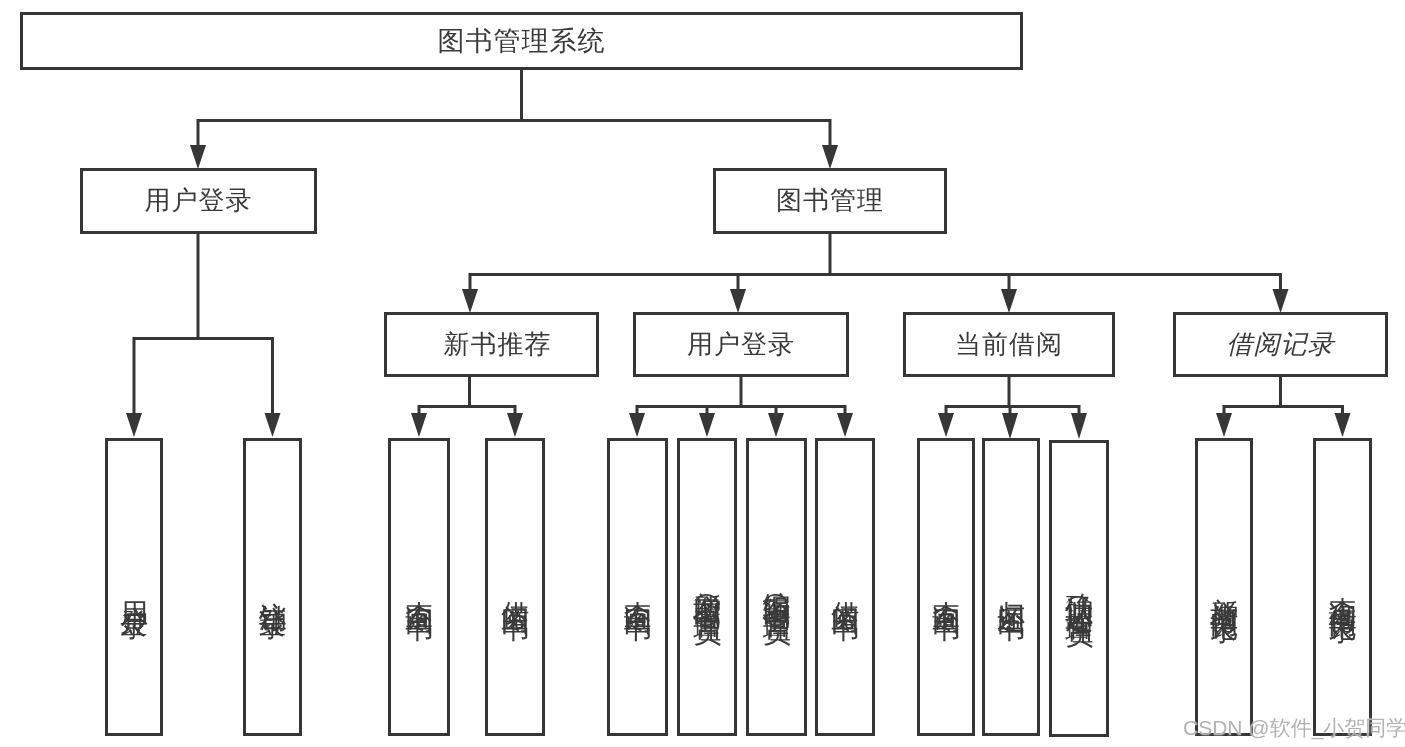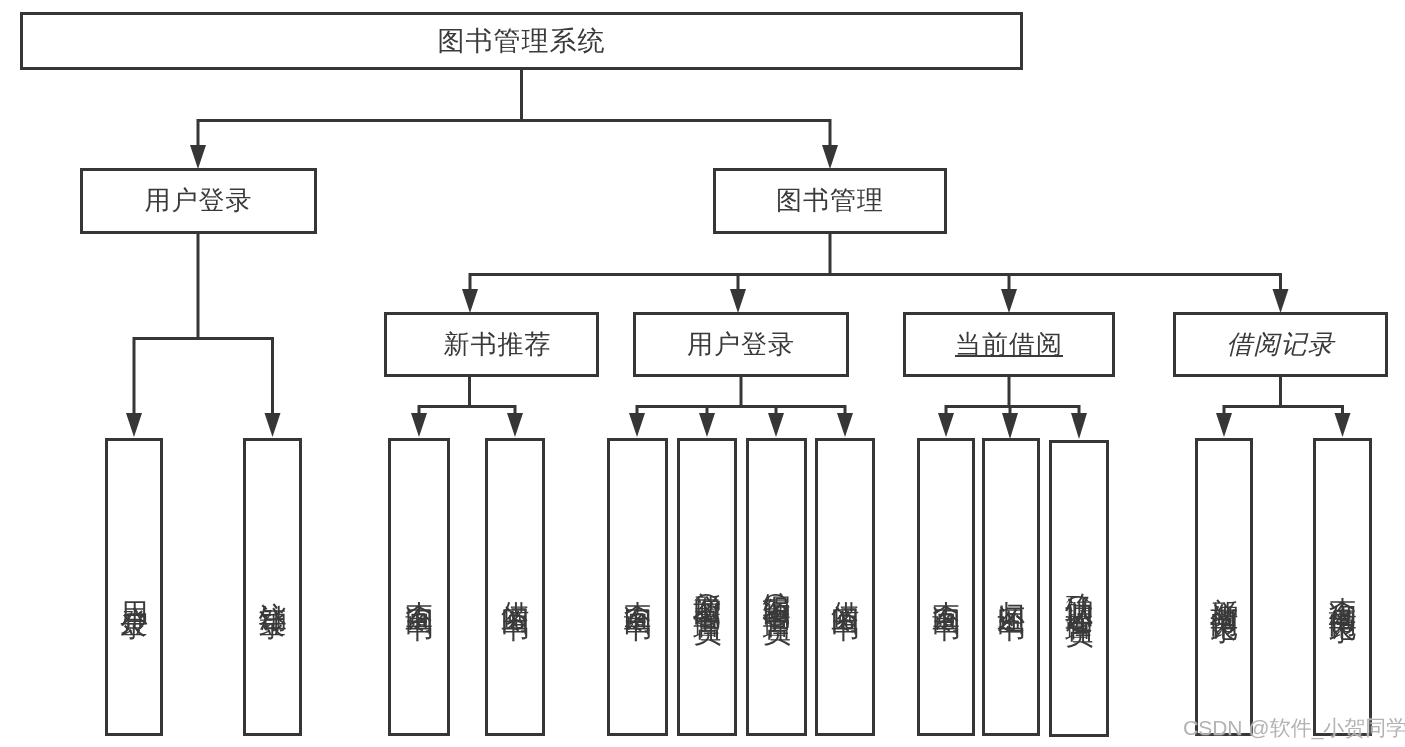--- a/index.html
+++ b/index.html
@@ -19,21 +19,21 @@
     color:#3a3a3a;
     display:flex;align-items:center;justify-content:center;
     line-height:1.2;
   }
   .hbox{font-size:26px;letter-spacing:1px;}
   #root-box{left:20px;top:12px;width:1003px;height:58px;font-size:27px;}
   #l2-a{left:80px;top:168px;width:237px;height:66px;}
   #l2-b{left:713px;top:168px;width:234px;height:66px;text-align:center;}
   #l3-a{left:384px;top:312px;width:215px;height:65px;padding-left:12px;}
   #l3-b{left:633px;top:312px;width:216px;height:65px;}
-  #l3-c{left:903px;top:312px;width:212px;height:65px;text-decoration:underline;}
+  #l3-c{left:903px;top:312px;width:212px;height:65px;}
   #l3-d{left:1173px;top:312px;width:215px;height:65px;font-style:italic;}
   .leaf{
     top:438px;height:298px;
     writing-mode:vertical-rl;text-orientation:mixed;
     font-size:28px;letter-spacing:4px;
   }
   #leaf-1{left:105px;width:58px;}
   #leaf-2{left:243px;width:59px;}
   #leaf-3{left:388px;width:62px;}
   #leaf-4{left:485px;width:60px;}

